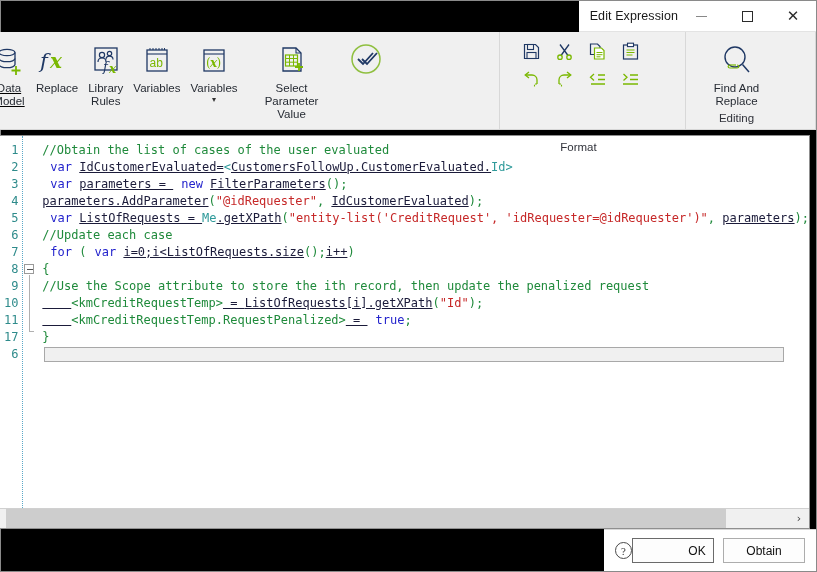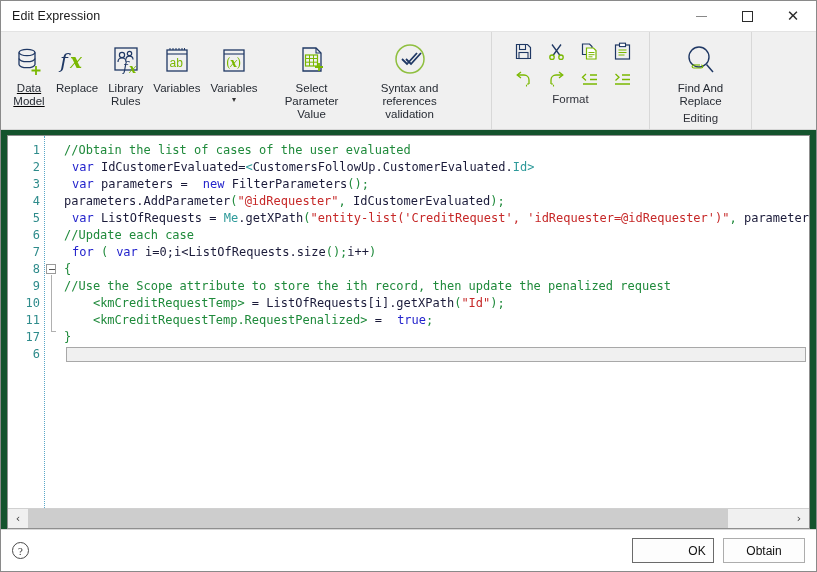--- a/index.html
+++ b/index.html
@@ -6,24 +6,25 @@
   html, body {
     margin: 0; padding: 0;
     width: 817px; height: 572px;
     font-family: "Liberation Sans", sans-serif;
     background: #ffffff;
     overflow: hidden;
   }
   #window {
     position: relative;
     width: 817px; height: 572px;
-    background: #14532d;
+    background: #000000;
     border: 1px solid #8a8a8a;
     display: flex;
     flex-direction: column;
+    align-items: flex-end;
   }
 
   
   #titlebar {
     height: 31px;
     flex: 0 0 31px;
     display: flex;
     align-items: center;
     background: #ffffff;
     border-bottom: 1px solid #e3e3e3;
@@ -53,21 +54,21 @@
     align-items: stretch;
     border-bottom: 1px solid #d6d6d6;
     position: relative;
   }
   .rib-group {
     display: flex;
     flex-direction: column;
     position: relative;
     padding: 0;
   }
-  .rib-group + .rib-group { border-left: 1px solid #d8d8d8; }
+  .rib-group + .rib-group { border-left: 1px solid #d8d8d8; margin-left: 28px; }
   .rib-items { display: flex; align-items: flex-start; flex: 1; padding-top: 6px; }
   .rib-grouplabel {
     text-align: center;
     font-size: 11.5px;
     color: #30323a;
     height: 18px;
     line-height: 14px;
   }
   .rib-btn {
     display: flex; flex-direction: column; align-items: center;
@@ -155,21 +156,21 @@
     border: 1px solid #a8a8a8;
     vertical-align: middle;
     margin-left: 2px;
   }
   
   .c-com  { color: #1f8a3b; }
   .c-kw   { color: #2323cc; margin-left: 8px; }
   .c-str  { color: #c62828; }
   .c-punc { color: #1f8a3b; }
   .c-type { color: #2e9a9a; }
-  .c-plain{ color: #1b1b3a; }
+  .c-plain{ color: #1b1b3a; text-decoration: underline; }
   .c-tag  { color: #1f8a3b; }
 
   
   #hscroll {
     flex: 0 0 20px;
     height: 20px;
     background: #f0f0f0;
     border-top: 1px solid #d0d0d0;
     display: flex;
     align-items: center;
@@ -318,27 +319,26 @@
         </div>
 
         <div class="rib-btn">
           <span class="rib-ico">
             <svg width="40" height="38" viewBox="0 0 40 38">
               <circle cx="20" cy="17" r="14" fill="none" stroke="#8fbf3f" stroke-width="1.5"></circle>
               <path d="M12 17 l5 5 l10 -11" fill="none" stroke="#1f3864" stroke-width="1.8"></path>
               <path d="M16 17 l5 5 l10 -11" fill="none" stroke="#1f3864" stroke-width="1.8"></path>
             </svg>
           </span>
-          <span class="rib-lbl">Syntax and references<br>validation</span>
-        </div>
-
-      </div>
-    </div>
-
-    <div class="rib-group" style="flex:0 0 150px;">
+        </div>
+
+      </div>
+    </div>
+
+    <div class="rib-group" style="flex:0 0 150px;gap:48px;">
       <div class="icon-grid">
         <div class="mini-btn">
           <svg width="19" height="19" viewBox="0 0 19 19">
             <path d="M2.5 2.5 h11 l3 3 v11 h-14 z" fill="none" stroke="#1f3864" stroke-width="1.2"></path>
             <rect x="5.5" y="2.5" width="6" height="5" fill="none" stroke="#1f3864" stroke-width="1.1"></rect>
             <rect x="5" y="10.5" width="9" height="6" fill="none" stroke="#1f3864" stroke-width="1.1"></rect>
           </svg>
         </div>
         <div class="mini-btn">
           <svg width="19" height="19" viewBox="0 0 19 19">

